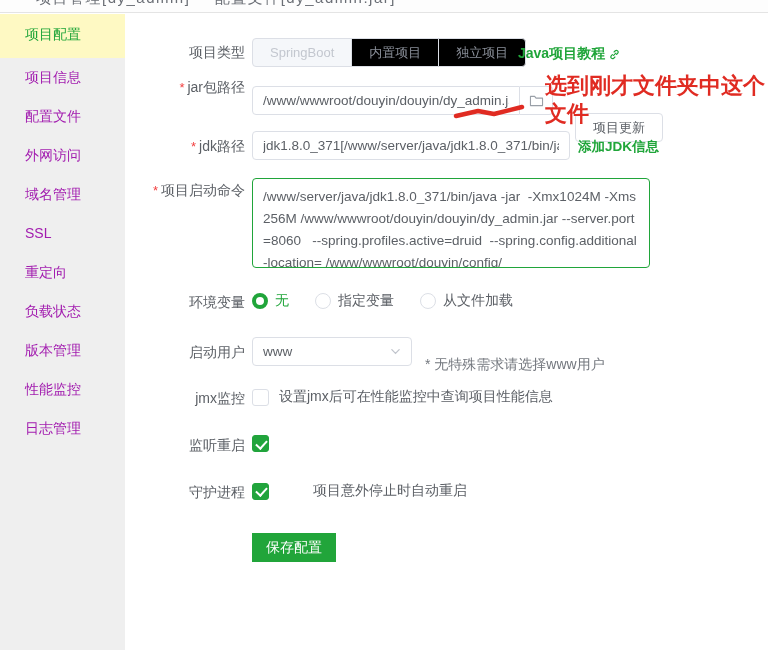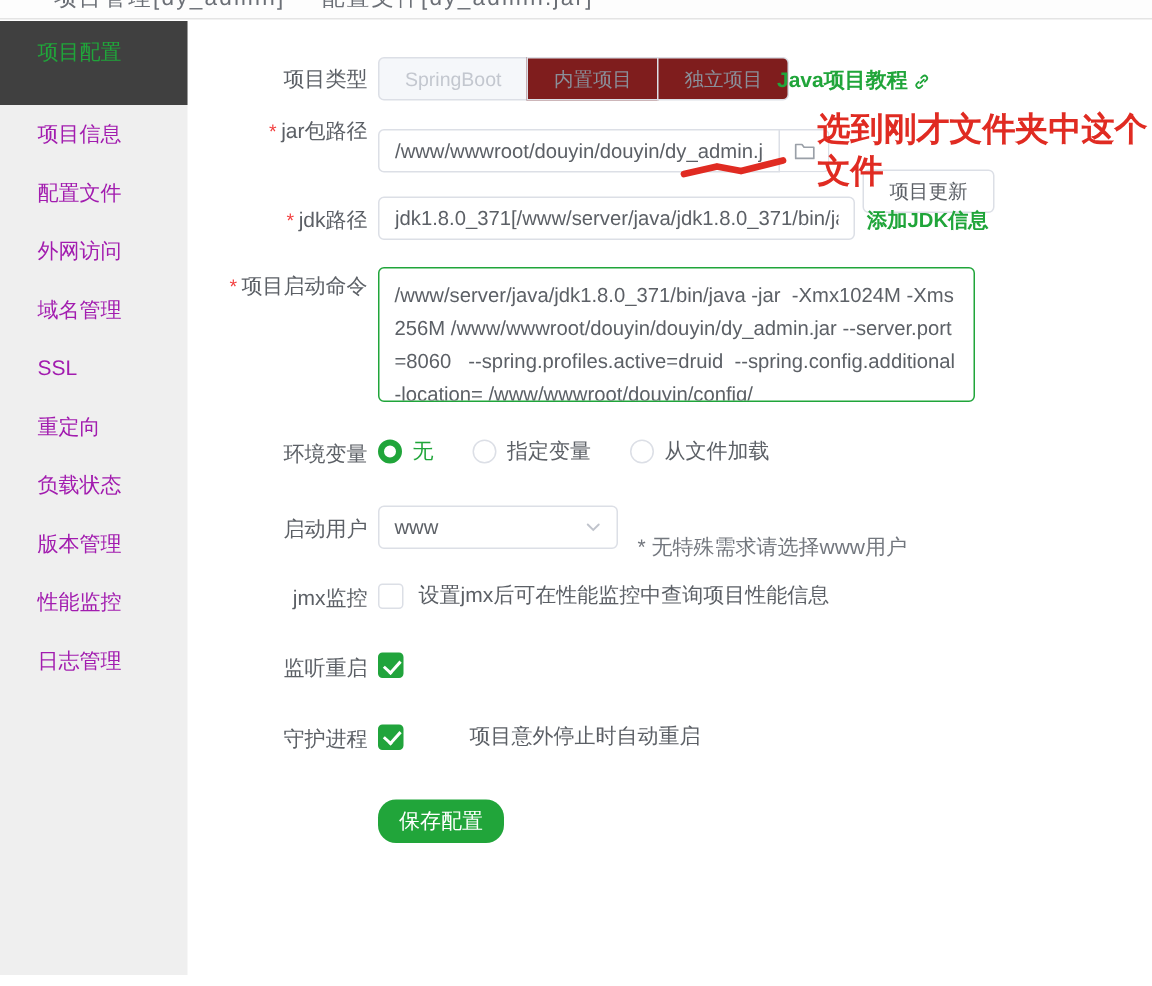--- a/index.html
+++ b/index.html
@@ -5,28 +5,28 @@
   * { margin:0; padding:0; box-sizing:border-box; }
   html,body { width:768px; height:657px; background:#fff; font-family:"Liberation Sans","DejaVu Sans",sans-serif; overflow:hidden; position:relative; }
 
   
   .top-strip { position:absolute; left:0; top:0; width:768px; height:13px; background:#fdfdfd; border-bottom:1px solid #e4e4e4; overflow:hidden; }
   .top-strip .clip-title { position:absolute; left:36px; top:-11px; font-size:15px; color:#6b6f76; letter-spacing:1.5px; white-space:nowrap; }
 
   
   .sidebar { position:absolute; left:0; top:14px; width:125px; height:636px; background:#efefef; }
   .side-item { height:39px; line-height:39px; padding-left:25px; font-size:14px; color:#a21caf; cursor:pointer; }
-  .side-item.active { height:56px; line-height:40px; background:#404040; color:#20a53a; }
+  .side-item.active { height:44px; line-height:40px; background:#fef9c3; color:#20a53a; }
 
   
   .row-label { position:absolute; width:120px; text-align:right; font-size:14px; color:#5c6066; white-space:nowrap; }
   .req { color:#f23f3f; margin-right:3px; font-size:13px; }
 
   .seg-group { position:absolute; left:252px; top:38px; display:flex; }
-  .seg-btn { height:29px; line-height:27px; padding:0 17px; font-size:13px; background:#7f1d1d; border:1px solid #dcdfe6; color:#8a8f99; margin-left:-1px; cursor:pointer; }
+  .seg-btn { height:29px; line-height:27px; padding:0 17px; font-size:13px; background:#000000; border:1px solid #dcdfe6; color:#8a8f99; margin-left:-1px; cursor:pointer; }
   .seg-btn.first { border-radius:4px 0 0 4px; margin-left:0; background:#f5f7fa; color:#c3c7cf;text-align:right; }
   .seg-btn.last { border-radius:0 4px 4px 0; }
 
   .green-link { color:#20a53a; font-size:14px; font-weight:bold; text-decoration:none; cursor:pointer; display:inline-flex; align-items:center; gap:4px; }
 
   .text-input { height:29px; border:1px solid #dcdfe6; border-radius:4px; padding:0 10px; font-size:13.5px; color:#5c6066; font-family:"Liberation Sans","DejaVu Sans",sans-serif; outline:none; background:#fff; }
   .input-group { position:absolute; display:flex; }
   .icon-btn { width:33px; height:29px; border:1px solid #dcdfe6; border-left:none; border-radius:0 4px 4px 0; background:#fff; display:flex; align-items:center; justify-content:center; cursor:pointer; }
   .plain-btn { height:29px; padding:0 12px; background:#fff; border:1px solid #dcdfe6; border-radius:4px; font-size:13px; color:#5c6066; cursor:pointer; }
 
@@ -45,21 +45,21 @@
 
   .hint-text { position:absolute; font-size:14px; color:#73777e; }
 
   
   .check-row { position:absolute; display:flex; align-items:center; gap:10px; }
   .cbox { width:17px; height:17px; border:1px solid #dcdfe6; border-radius:3px; background:#fff; position:relative; cursor:pointer; flex:none; }
   .cbox.checked { background:#21a43c; border-color:#21a43c; }
   .cbox.checked::after { content:""; position:absolute; left:5px; top:1.5px; width:5px; height:9px; border:solid #fff; border-width:0 2px 2px 0; transform:rotate(42deg); }
   .check-text { font-size:14px; color:#5c6066; }
 
-  .save-btn { position:absolute; left:252px; top:533px; height:29px; padding:0 14px; background:#21a53a; color:#fff; border:none; border-radius:12px; font-size:14px; cursor:pointer; }
+  .save-btn { position:absolute; left:252px; top:533px; height:29px; padding:0 14px; background:#21a53a; color:#fff; border:none; border-radius:0; font-size:14px; cursor:pointer; }
 
   
   .annotation { position:absolute; left:545px; top:72px; z-index:30; color:#e02b22; font-weight:bold; font-size:22px; line-height:28px; width:228px; }
   .underline-svg { position:absolute; left:0; top:0; z-index:29; pointer-events:none; }
 </style>
 </head>
 <body>
 
 <div class="top-strip">
   <span class="clip-title">项目管理[dy_admin] -- 配置文件[dy_admin.jar]</span>

